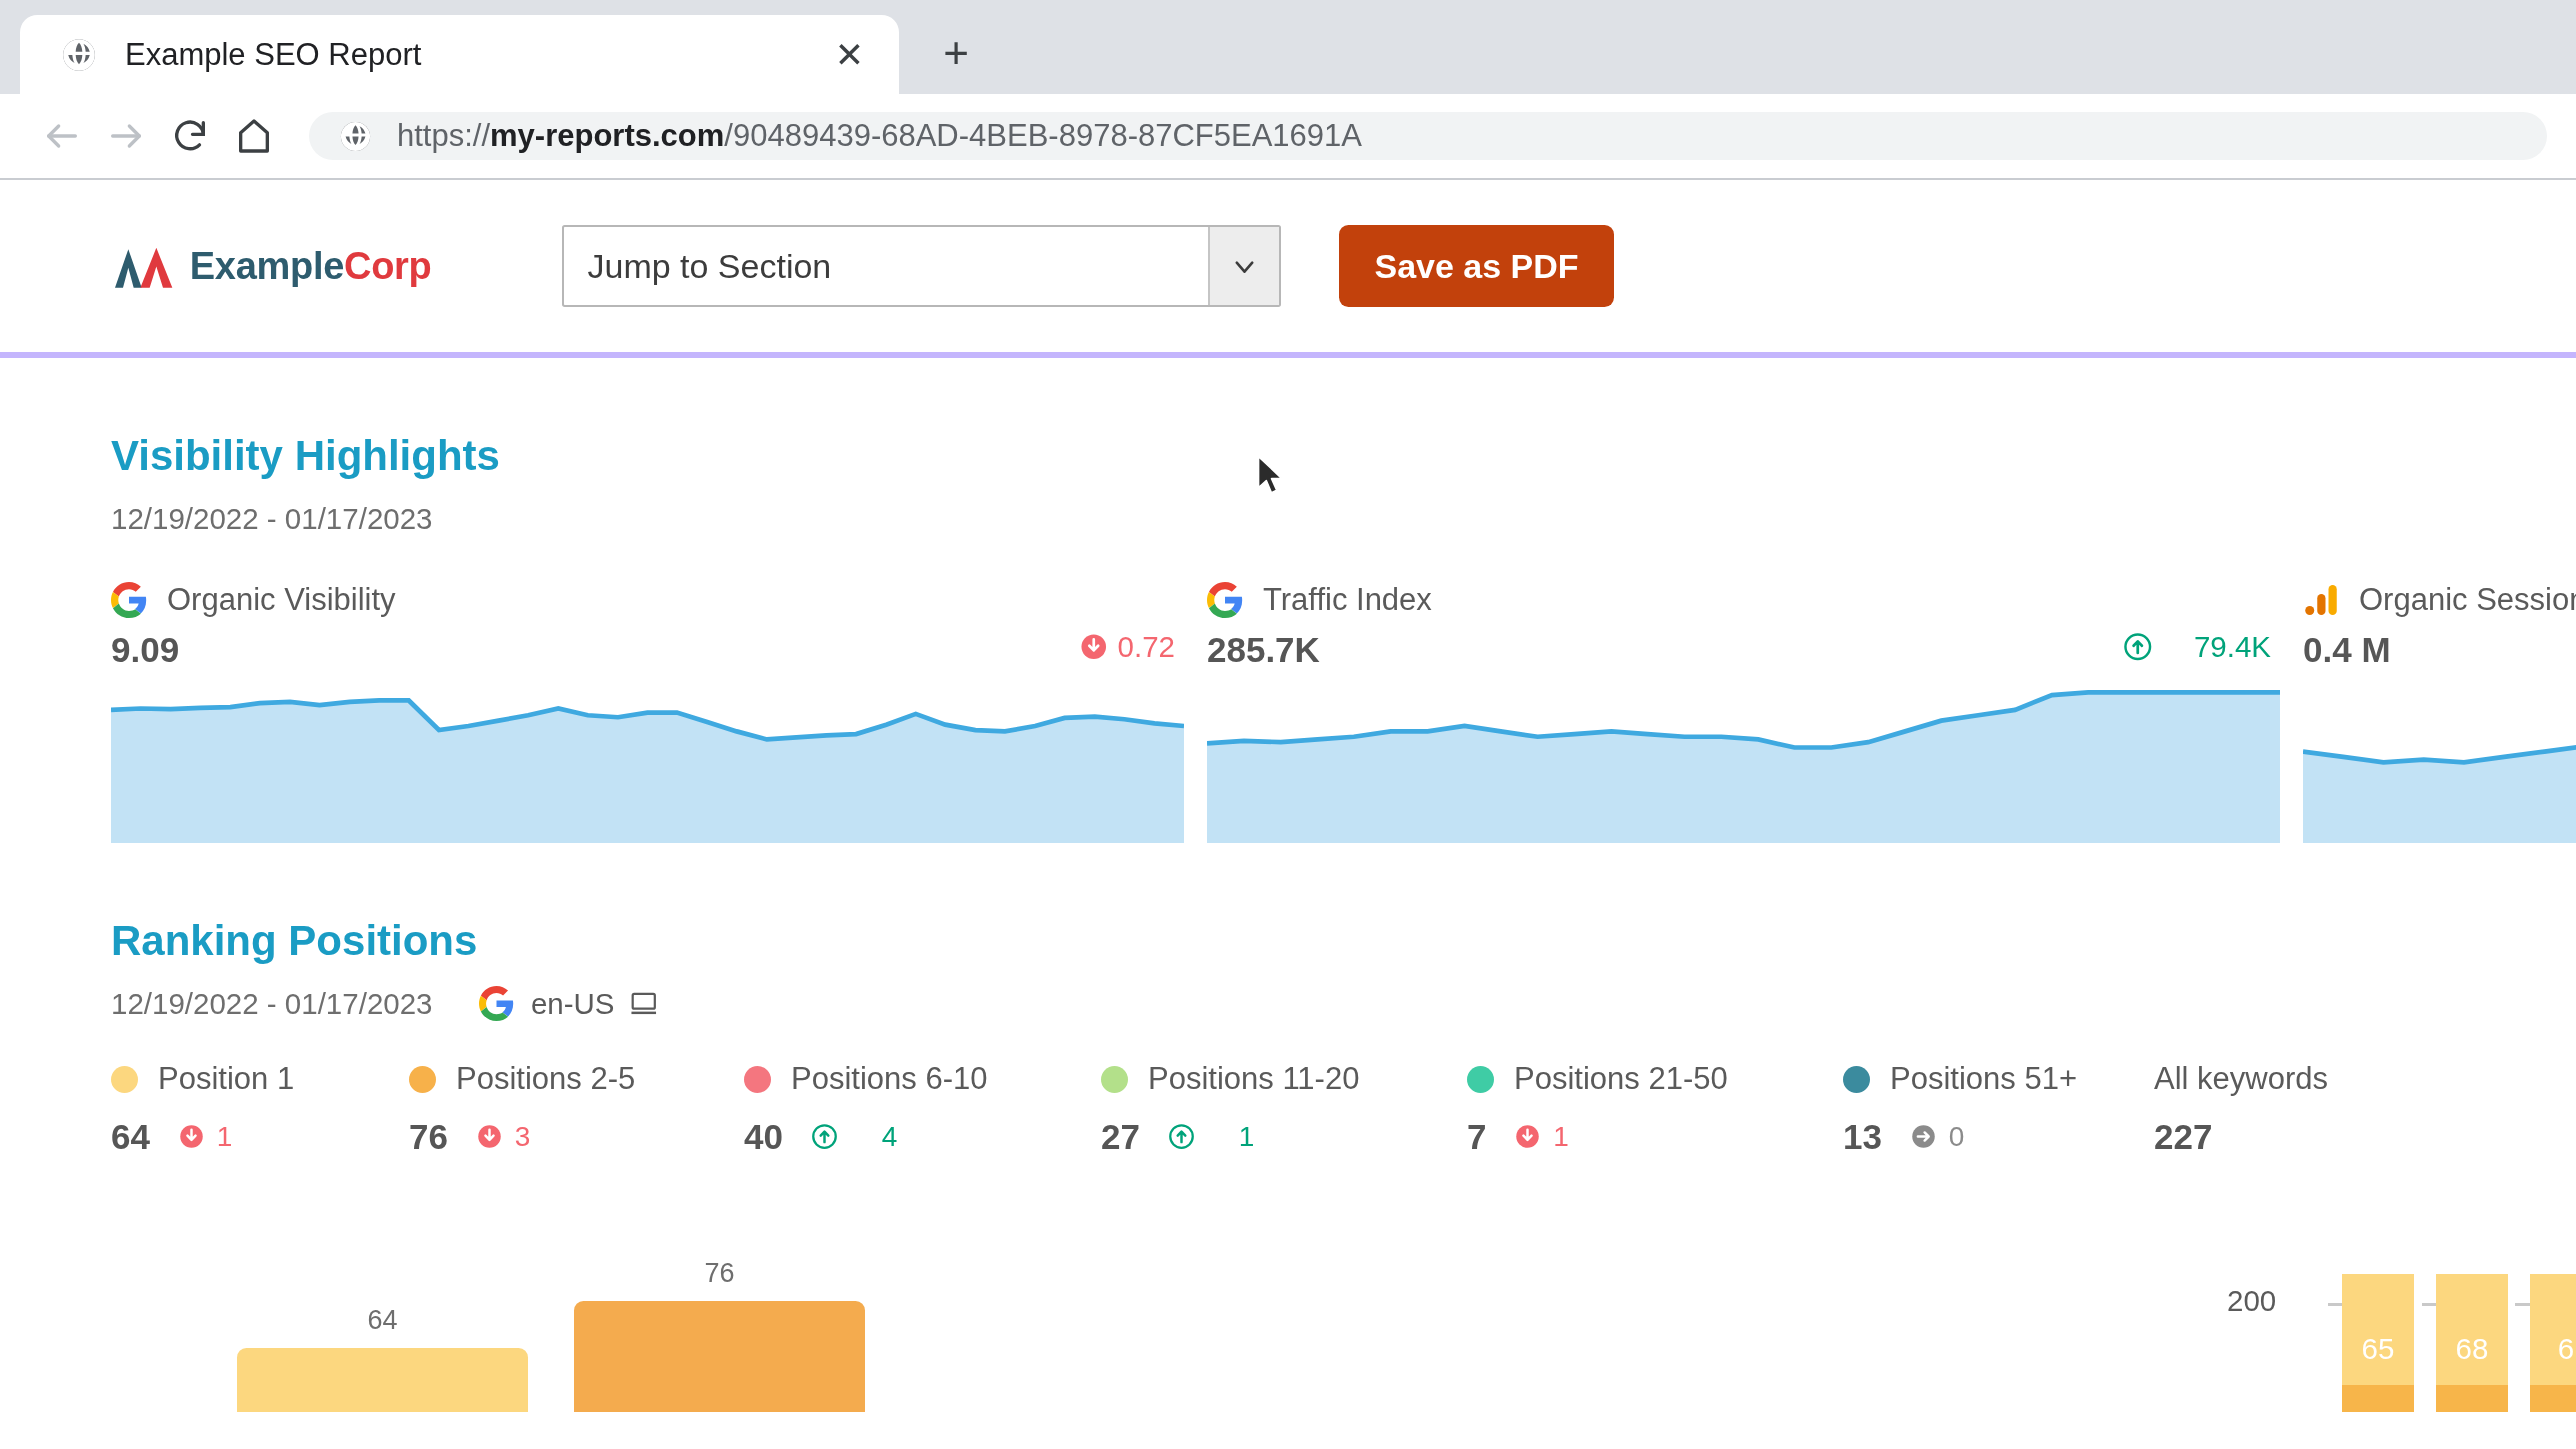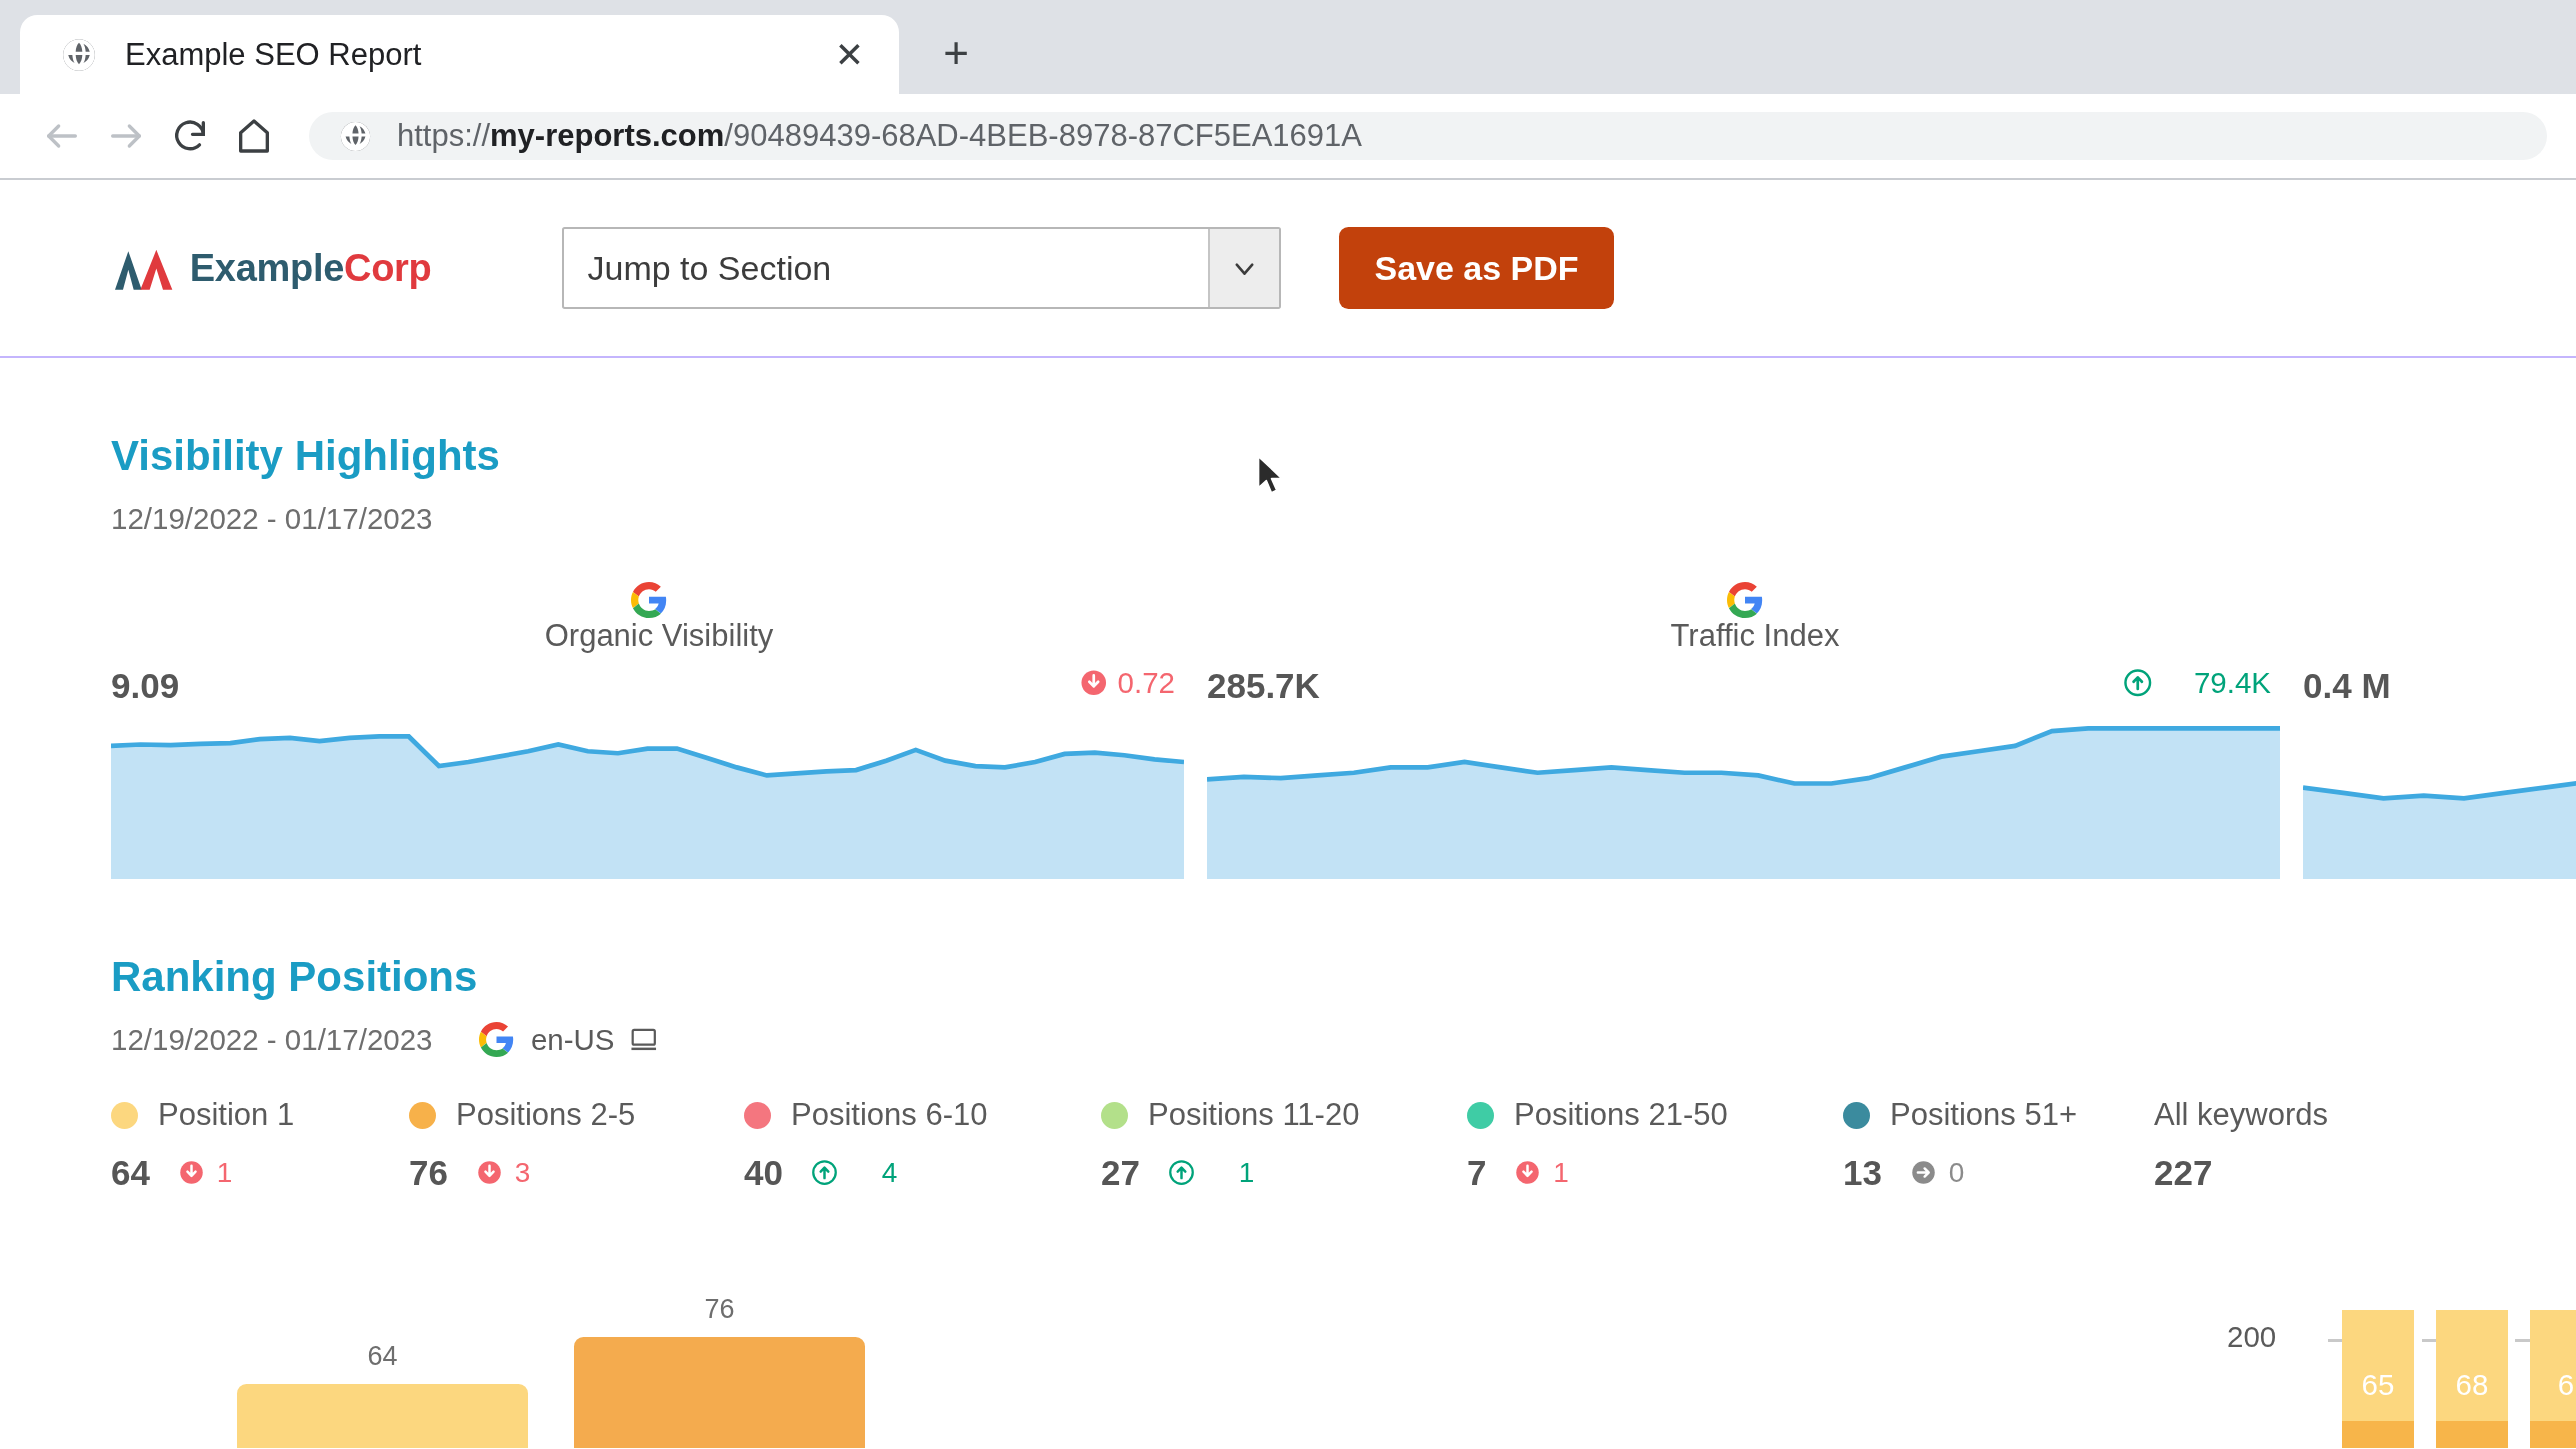--- a/index.html
+++ b/index.html
@@ -53,21 +53,21 @@
     background: #f1f3f4; border-radius: 32px;
     display: flex; align-items: center; padding: 0 29.5px;
   }
   .url-favicon { width: 35px; height: 35px; flex: 0 0 35px; margin-right: 24px; }
   .url-text { font-size: 31px; color: #5f6368; white-space: nowrap; }
   .url-text b { color: #202124; font-weight: 700; }
 
   
   .app-header {
     height: 178px; background: #ffffff;
-    border-bottom: 2px solid #c4b5fd;
+    border-bottom: 6px solid #c4b5fd;
     display: flex; align-items: center;
     padding-left: 111px;
   }
   .logo { display: flex; align-items: center; }
   .logo-mark { width: 64px; height: 43px; margin-right: 14.8px; }
   .logo-text { font-size: 38px; font-weight: 700; letter-spacing: -0.3px; }
   .logo-text .t1 { color: #2e5c6e; }
   .logo-text .t2 { color: #e03a3e; }
 
   .section-select {
@@ -119,21 +119,21 @@
     display: flex; align-items: center; margin-left: 46px;
   }
   .gicon { width: 35px; height: 35px; flex: 0 0 35px; }
   .sec-sub .locale .gicon { margin-right: 17.4px; }
   .sec-sub .locale .loc-text { color: #5a5a5a; font-size: 29.5px; }
   .device-icon { width: 29.5px; height: 29.5px; margin-left: 14.8px; }
 
   
   .metrics { display: flex; margin-top: 46px; }
   .metric { width: 1096px; flex: 0 0 1096px; }
-  .metric-head { display: flex; align-items: center; flex-direction: column; }
+  .metric-head { display: flex; align-items: center; }
   .metric-head .ic { width: 36px; height: 36px; flex: 0 0 36px; margin-right: 20px; }
   .metric-label { font-size: 31px; color: #5a5a5a; white-space: nowrap; }
   .metric-row {
     display: flex; align-items: baseline; justify-content: space-between;
     margin-top: 12px; padding-right: 32px;
   }
   .metric-value { font-size: 35px; font-weight: 700; color: #565656; }
   .delta { display: flex; align-items: center; font-size: 29.5px; white-space: nowrap; }
   .delta .dico { width: 29.5px; height: 29.5px; flex: 0 0 29.5px; margin-right: 9.4px; }
   .delta.down { color: #f4666f; }

